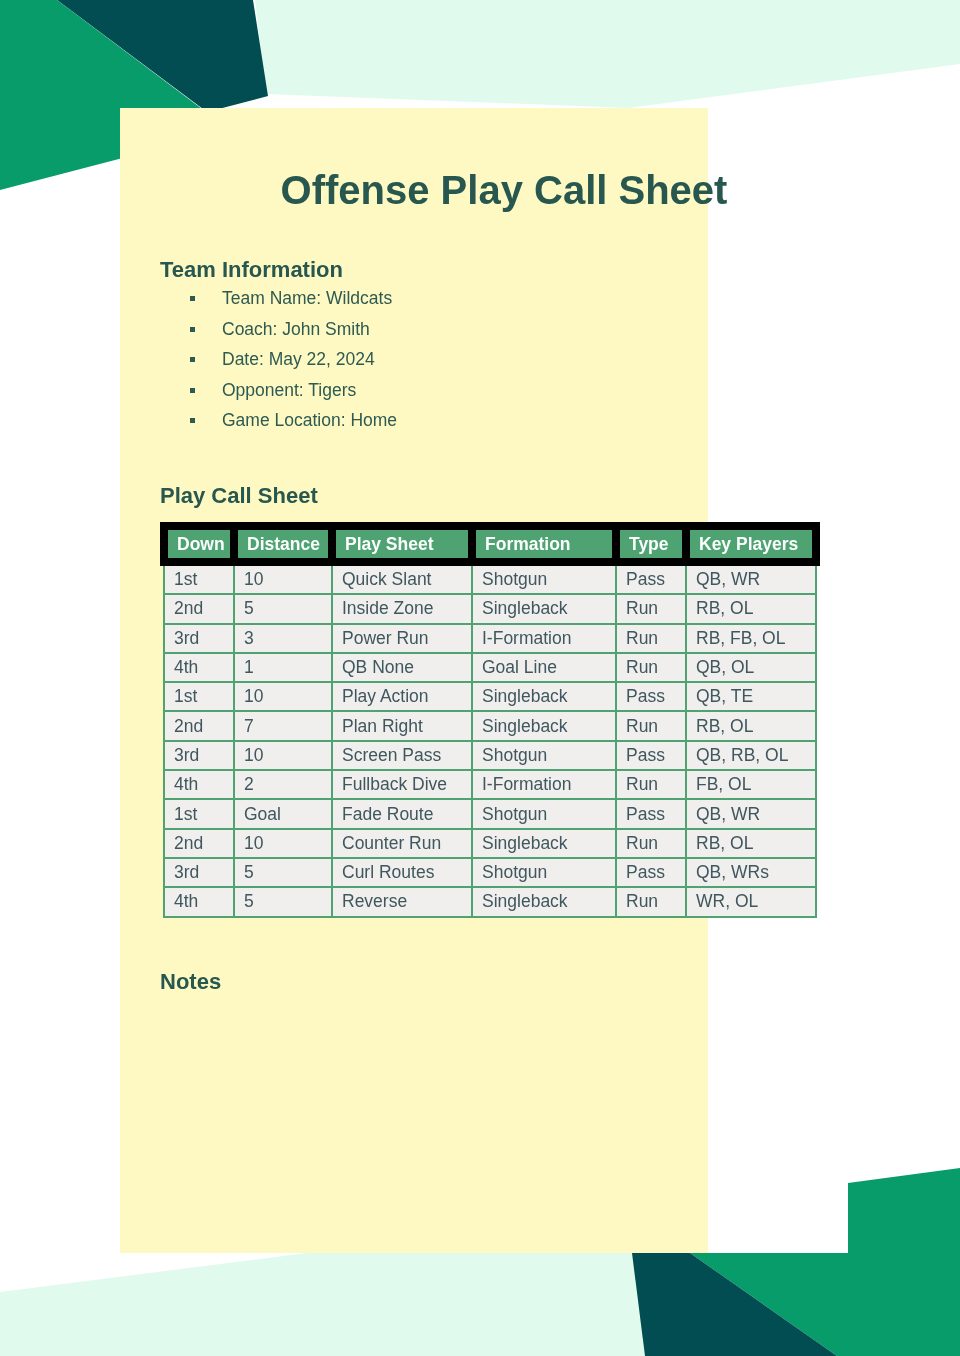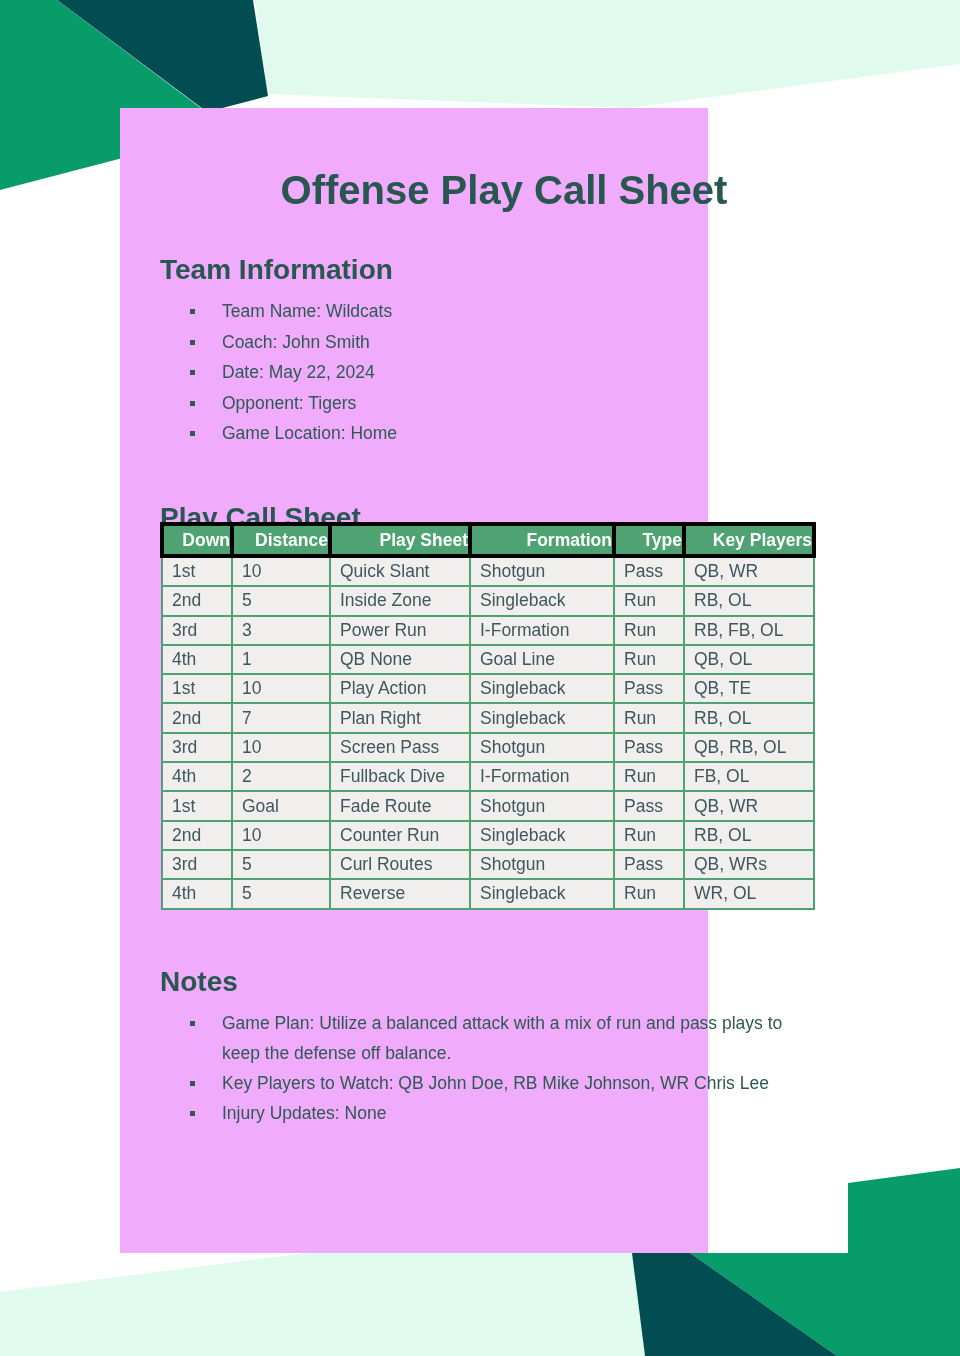--- a/index.html
+++ b/index.html
@@ -5,60 +5,60 @@
   html,body{margin:0;padding:0;}
   body{
     width:960px;height:1356px;position:relative;overflow:hidden;
     background:#ffffff;
     font-family:"Liberation Sans", sans-serif;
   }
   svg.bg{position:absolute;left:0;top:0;width:960px;height:1356px;}
 
   .card{
     position:absolute;left:120px;top:108px;width:588px;height:1145px;
-    background:#f0abfc;
+    background:#fef9c3;
   }
 
   .doc-title{
     position:absolute;left:40px;top:58px;width:688px;
     text-align:center;font-size:40px;font-weight:bold;color:#27574f;
     letter-spacing:0px;line-height:48px;
   }
   .section-heading{
     position:absolute;left:40px;
-    font-size:28px;font-weight:bold;color:#27574f;line-height:32px;
+    font-size:22px;font-weight:bold;color:#27574f;line-height:32px;
   }
   #team-heading{top:146px;}
-  #play-heading{top:394px;}
+  #play-heading{top:372px;}
   #notes-heading{top:858px;}
 
   ul.bullet-list{
     list-style:none;margin:0;padding:0;position:absolute;left:40px;
     color:#2e5a52;font-size:17.5px;
   }
-  #team-list{top:188px;width:600px;}
+  #team-list{top:175px;width:600px;}
   #notes-list{top:900px;width:650px;}
   ul.bullet-list li{
     position:relative;padding-left:62px;
   }
   #team-list li{line-height:30.6px;}
   #notes-list li{line-height:30px;}
   ul.bullet-list li::before{
     content:"";position:absolute;left:30px;top:13px;
     width:5px;height:5px;background:#2e5a52;
   }
 
   table.play-table{
     position:absolute;left:40px;top:414px;width:652px;
     border-collapse:collapse;table-layout:fixed;
   }
   .play-table th{
-    background:#4fa373;color:#fcfefd;font-weight:bold;text-align:right;
+    background:#4fa373;color:#fcfefd;font-weight:bold;text-align:left;
     font-size:17.5px;height:28px;padding:0 0 0 9px;
-    border:4px solid #000000;white-space:nowrap;overflow:hidden;
+    border:8px solid #000000;white-space:nowrap;overflow:hidden;
   }
   .play-table td{
     background:#f0efee;color:#3f575d;font-size:17.5px;
     height:27.3px;padding:0 0 0 9px;border:2px solid #4fa373;
     white-space:nowrap;overflow:hidden;
   }
   col.c-down{width:70px} col.c-dist{width:98px} col.c-play{width:140px}
   col.c-form{width:144px} col.c-type{width:70px} col.c-key{width:130px}
 </style>
 </head>
@@ -203,19 +203,14 @@
           <td>Reverse</td>
           <td>Singleback</td>
           <td>Run</td>
           <td>WR, OL</td>
         </tr>
       </tbody>
   </table>
 
   <div class="section-heading" id="notes-heading">Notes</div>
 
-  <ul class="bullet-list" id="notes-list">
-      <li>Game Plan: Utilize a balanced attack with a mix of run and pass plays to keep the defense off balance.</li>
-      <li>Key Players to Watch: QB John Doe, RB Mike Johnson, WR Chris Lee</li>
-      <li>Injury Updates: None</li>
-    </ul>
 
 </div>
 
 </body></html>

